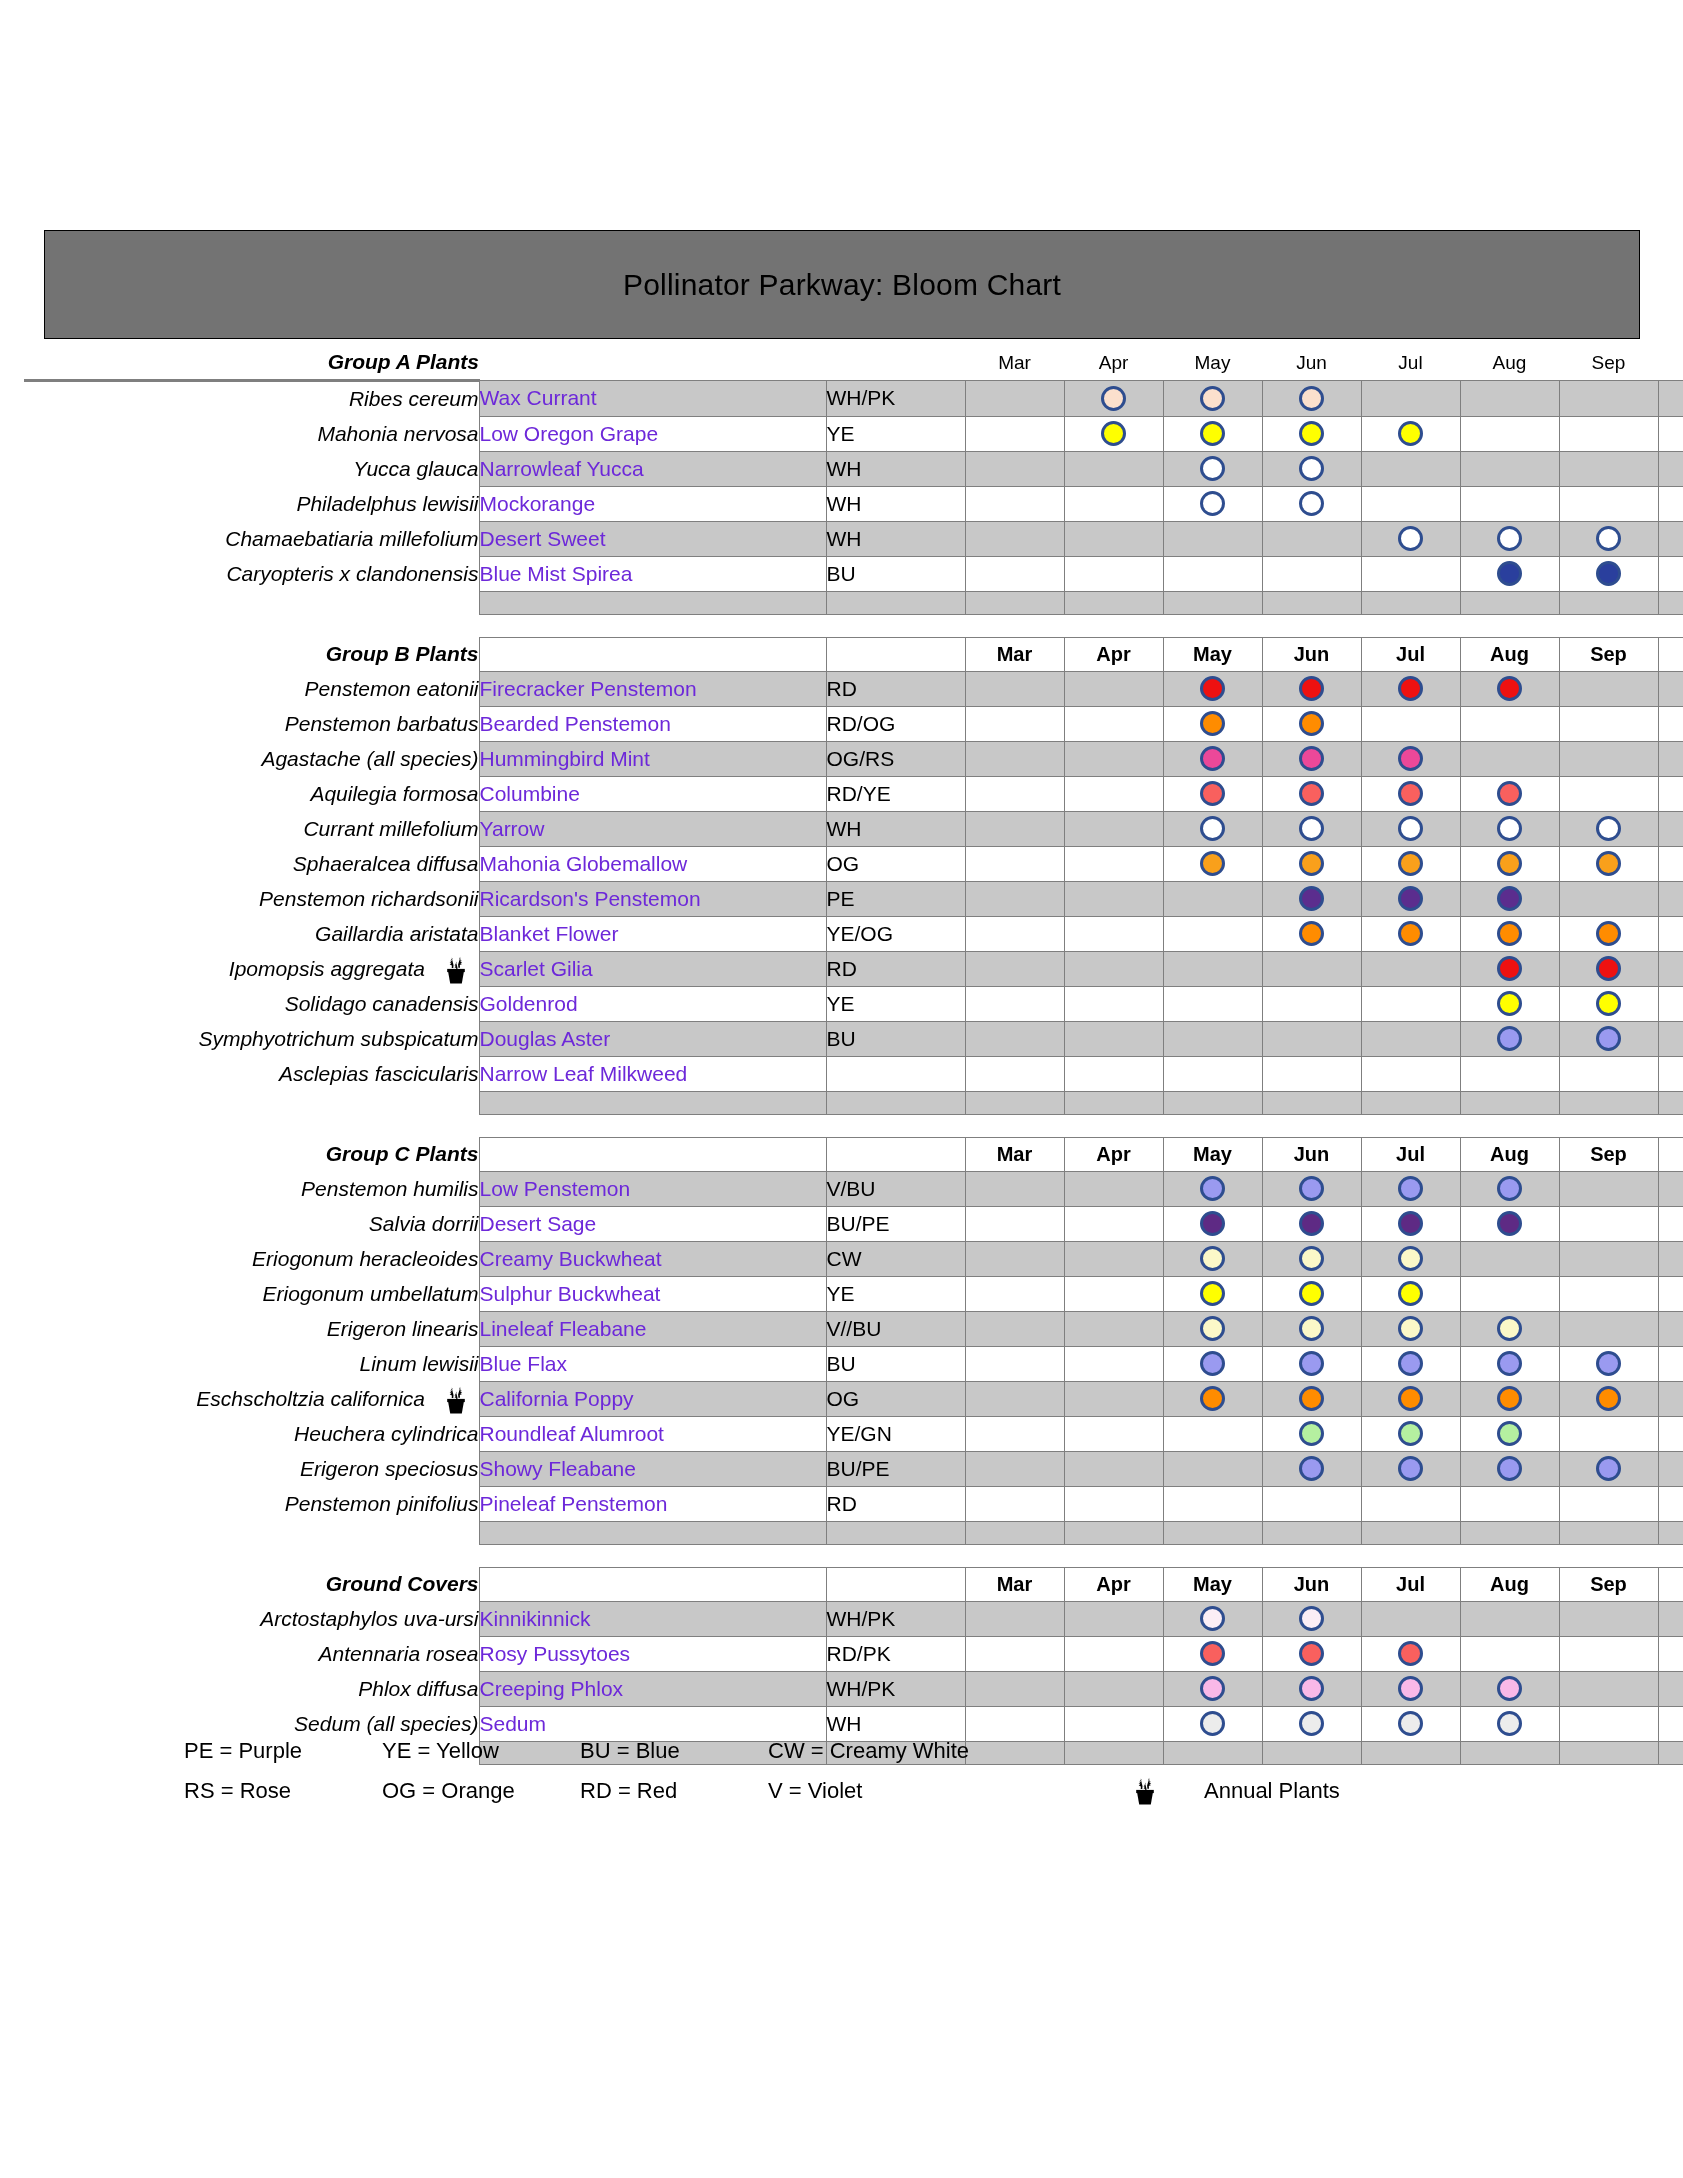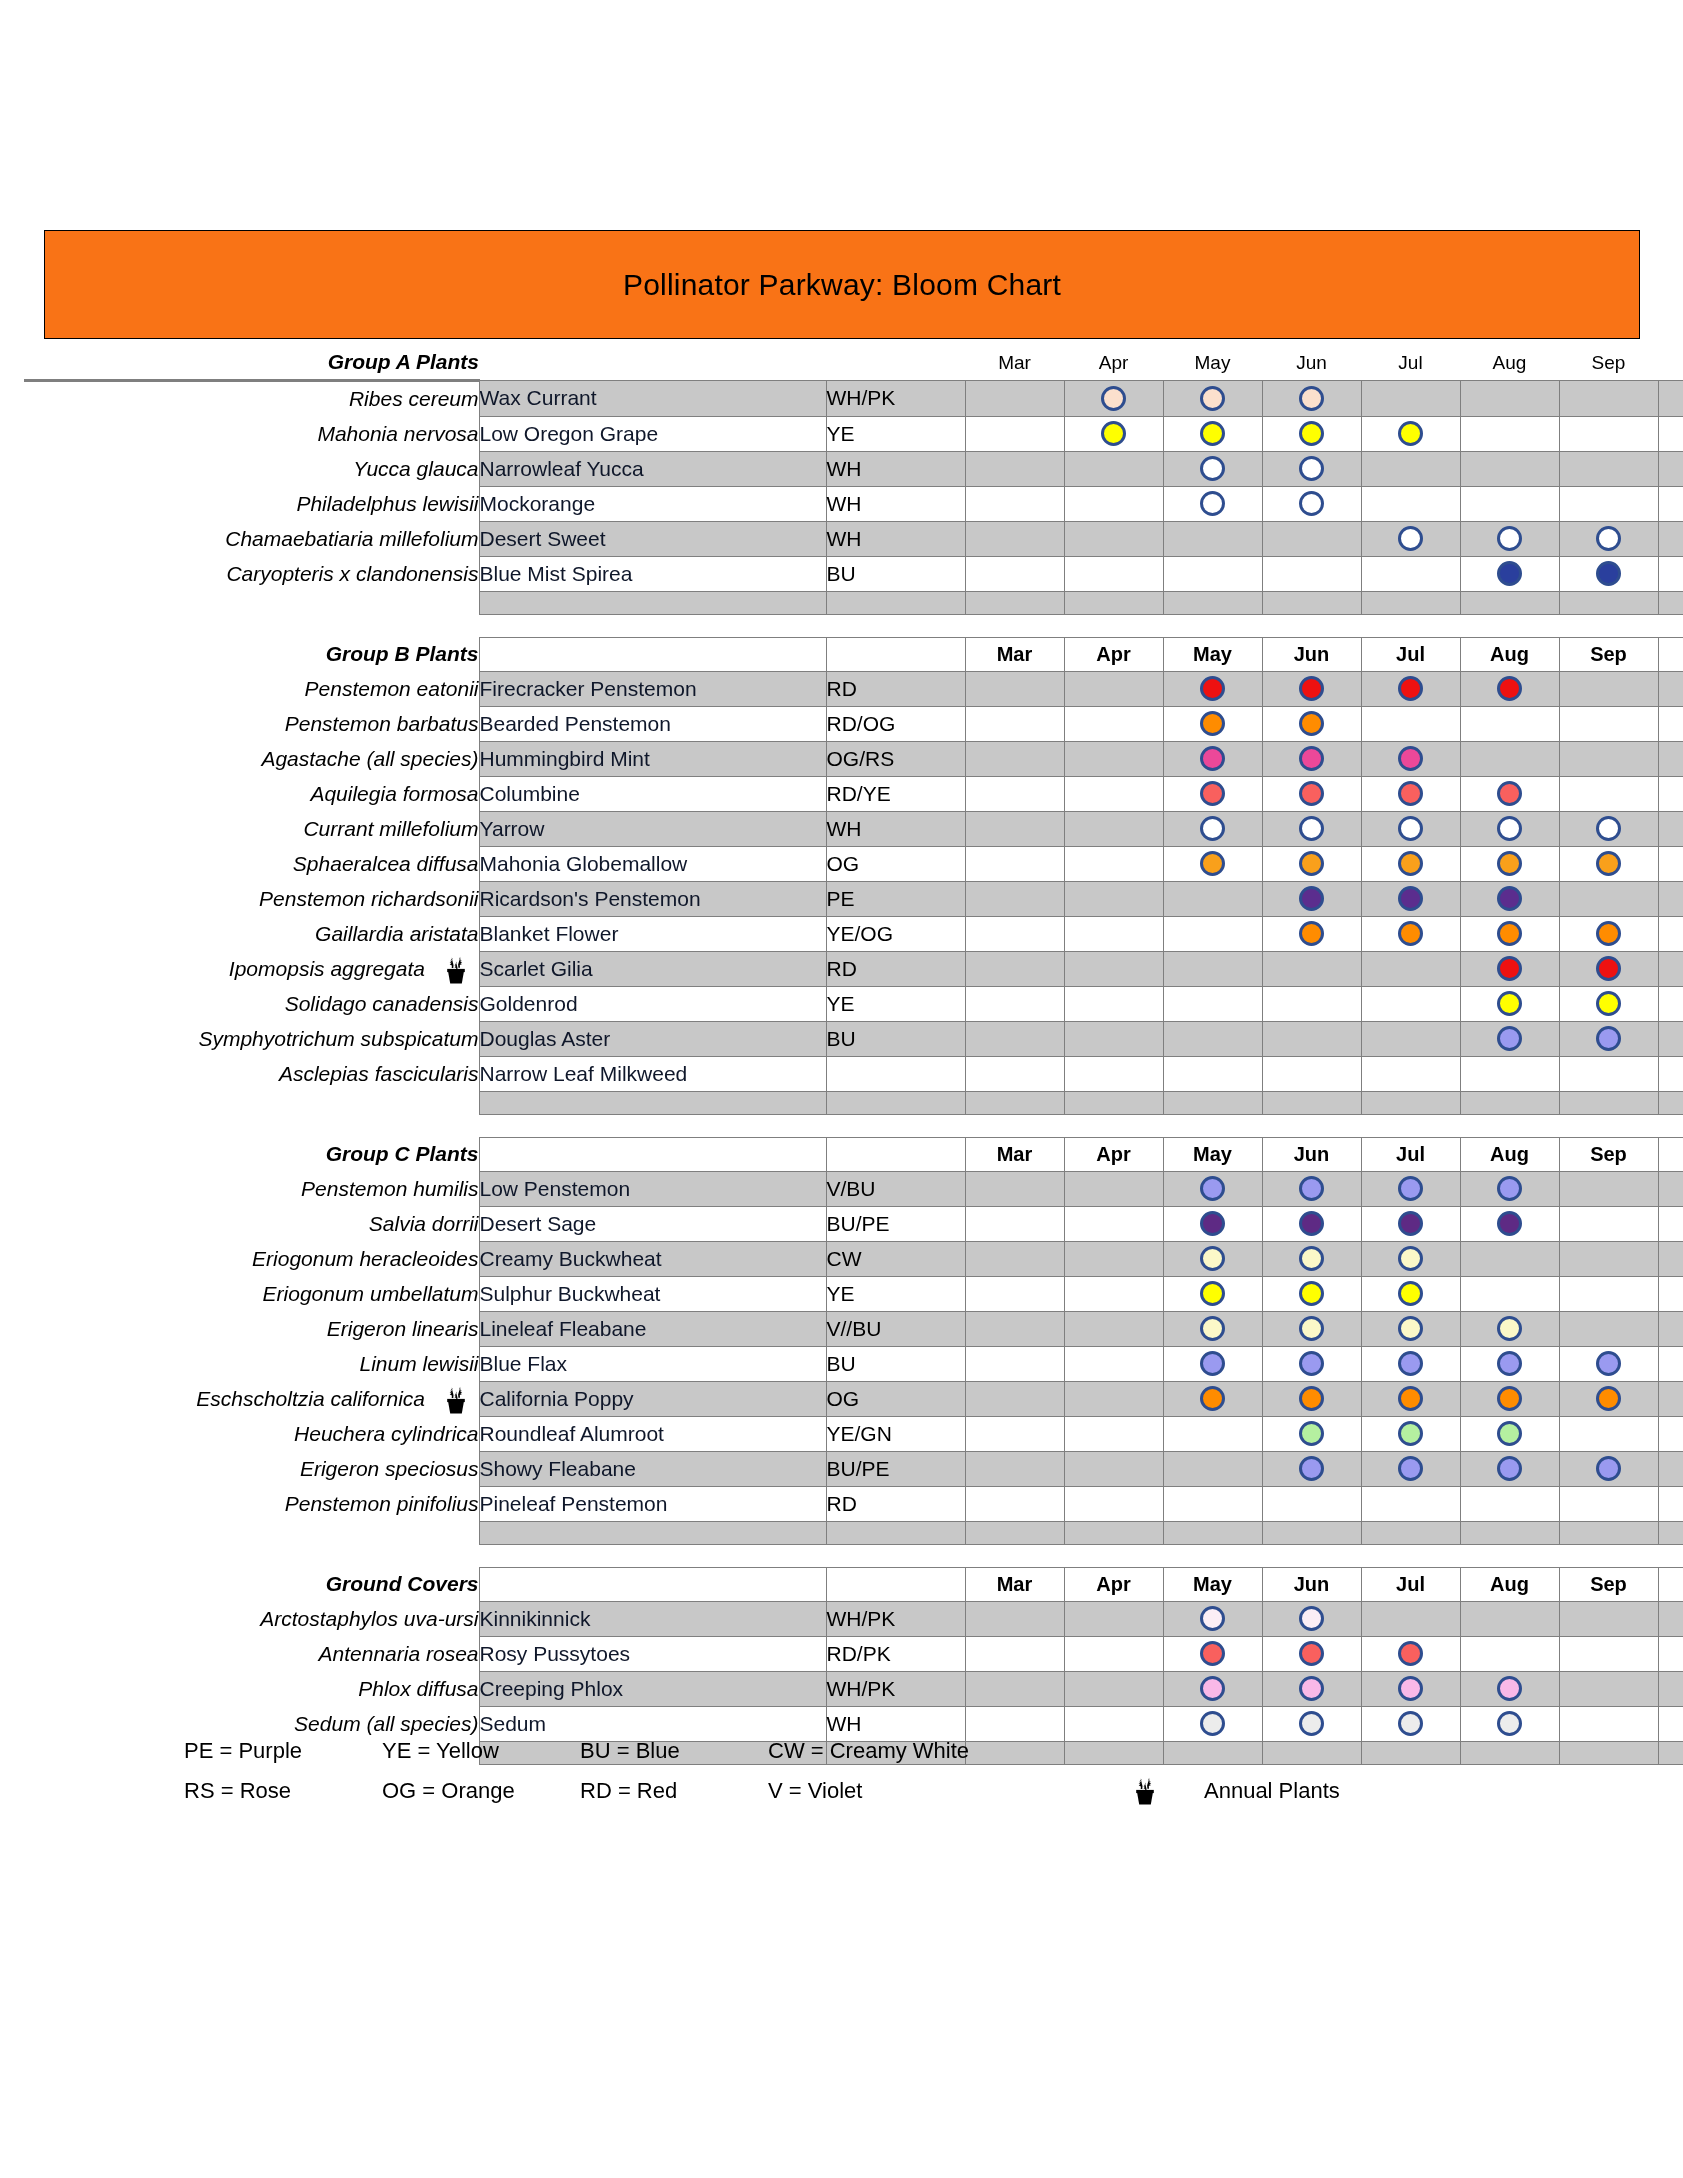--- a/index.html
+++ b/index.html
@@ -6,21 +6,21 @@
   body{
     width:1683px;height:2178px;background:#ffffff;
     font-family:"Liberation Sans", sans-serif;
     -webkit-font-smoothing:antialiased;
   }
   .page{position:relative;width:1683px;height:2178px;box-sizing:border-box;}
 
   
   .title-box{
     position:absolute;left:44px;top:230px;width:1594px;height:107px;
-    border:1px solid #000;background:#f97316;
+    border:1px solid #000;background:#737373;
     display:flex;align-items:center;justify-content:center;
   }
   .title-box .title{
     font-size:30px;color:#000;letter-spacing:0.2px;
   }
 
   
   .chart-wrap{position:absolute;left:24px;top:345px;width:1636px;}
   table.bloom{border-collapse:collapse;table-layout:fixed;width:1636px;}
   table.bloom td{padding:0;margin:0;}
@@ -30,21 +30,21 @@
   col.c-col{width:139px;}
   col.c-mon{width:99px;}
 
   .sci{
     text-align:right;font-style:italic;font-size:21px;color:#000;
     padding-right:10px;height:34px;line-height:34px;white-space:nowrap;
     position:relative;
   }
   .sci.grp{font-weight:bold;font-style:italic;font-size:21px;}
   .com{
-    font-size:21px;color:#0f172a;padding-left:8px;height:34px;line-height:34px;
+    font-size:21px;color:#6d28d9;padding-left:8px;height:34px;line-height:34px;
     border:1px solid #7f7f7f;white-space:nowrap;overflow:hidden;
   }
   .colr{
     font-size:21px;color:#000;padding-left:8px;height:34px;line-height:34px;
     border:1px solid #7f7f7f;white-space:nowrap;
   }
   .mon{
     height:34px;border:1px solid #7f7f7f;text-align:center;vertical-align:middle;
   }
   .monhead-plain{

